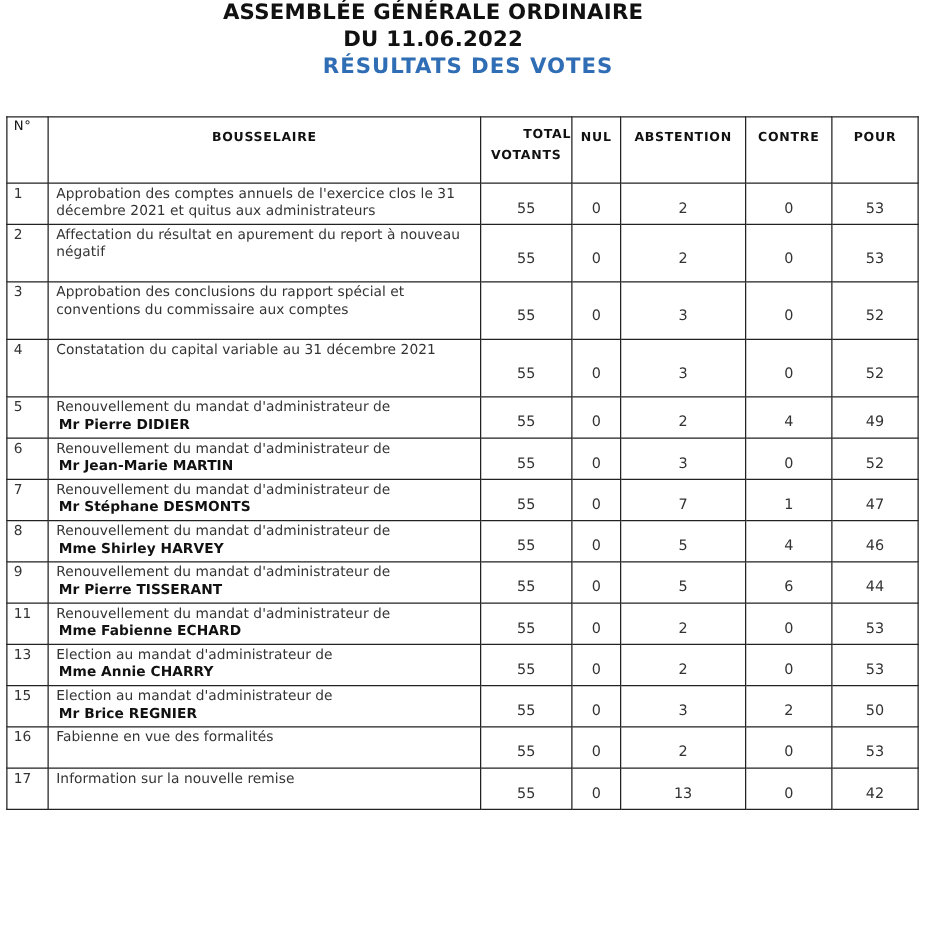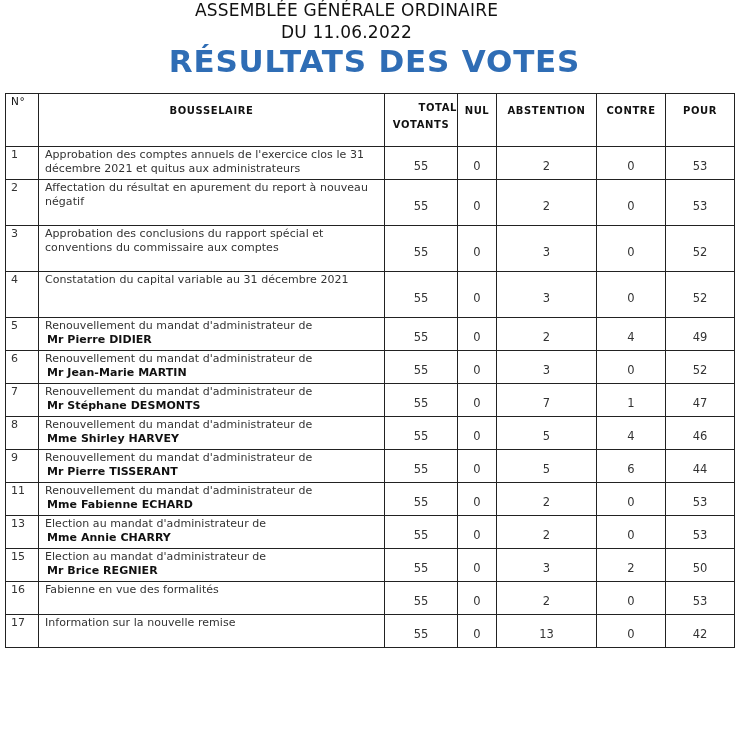--- a/index.html
+++ b/index.html
@@ -1,25 +1,25 @@
 <!DOCTYPE html>
 <html><head>
 <meta charset="utf-8">
 <style>
   html, body { margin: 0; padding: 0; background: #ffffff; }
   body { width: 749px; height: 749px; overflow: hidden; position: relative;
          font-family: "DejaVu Sans", sans-serif; color: #222; }
   .t1 { position: absolute; left: 0; width: 693px; text-align: center;
-        font-family: "DejaVu Sans", sans-serif; font-weight: normal; color: #111;
+        font-family: "DejaVu Sans", sans-serif; font-weight: bold; color: #111;
         font-size: 17px; letter-spacing: 0.2px; }
   .t1.a { top: 0px; }
   .t1.b { top: 22px; }
   .t2 { position: absolute; left: 0; top: 43px; width: 749px; text-align: center;
         font-family: "DejaVu Sans", sans-serif; font-weight: bold; color: #2f6db5;
-        font-size: 31px; letter-spacing: 0.8px; }
+        font-size: 17px; letter-spacing: 0.8px; }
   table { position: absolute; left: 5px; top: 93px; border-collapse: collapse;
           table-layout: fixed; width: 729px; }
   td, th { border: 1.3px solid #222; padding: 0; vertical-align: top; }
   th { font-family: "DejaVu Sans", sans-serif; font-weight: bold; font-size: 10px;
        letter-spacing: 0.6px; color: #111; text-align: center; }
   th.no { text-align: left; padding-left: 5px; padding-top: 1px; font-weight: normal; font-size: 10.5px; }
   th .hl { display: block; padding-top: 11px; }
   th .hl2 { display: block; line-height: 21px; padding-top: 3px; text-align: right; }
   td.num { font-size: 11px; padding-left: 5px; padding-top: 1px; color: #333; }
   td.res { font-size: 11px; line-height: 14px; padding-left: 6px; padding-top: 1px; color: #333;

